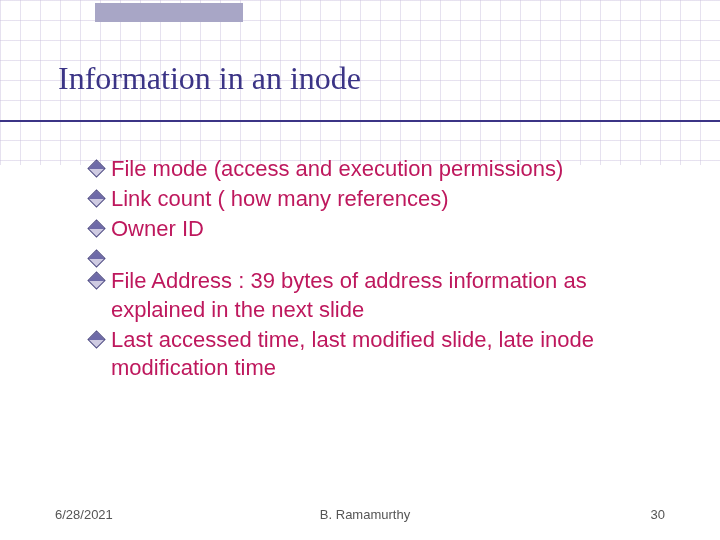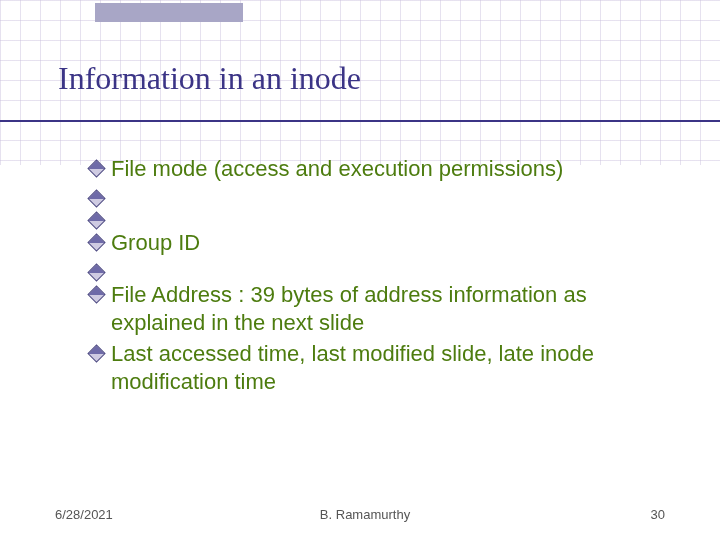--- a/index.html
+++ b/index.html
@@ -69,21 +69,21 @@
     flex: 0 0 13px;
     margin-top: 7px;
     margin-right: 8px;
     transform: rotate(45deg);
     background: linear-gradient(135deg, #6e6aa8 0%, #6e6aa8 50%, #cfcbe2 50%, #cfcbe2 100%);
     border: 1px solid #4a4780;
     box-sizing: border-box;
   }
   .item-text {
     font-size: 22px;
-    color: #4d7c0f;
+    color: #be185d;
   }
   .footer {
     position: absolute;
     bottom: 18px;
     left: 0;
     width: 720px;
     font-size: 13px;
     color: #555;
     z-index: 2;
   }
@@ -114,27 +114,25 @@
 <div class="slide-title">Information in an inode</div>
 <div class="rule"></div>
 
 <div class="content">
   <div class="item">
     <div class="bullet-icon"></div>
     <div class="item-text">File mode (access and execution permissions)</div>
   </div>
   <div class="item">
     <div class="bullet-icon"></div>
+    <div class="item-text">Link count ( how many references)</div>
   </div>
   <div class="item">
     <div class="bullet-icon"></div>
-  </div>
-  <div class="item">
-    <div class="bullet-icon"></div>
-    <div class="item-text">Group ID</div>
+    <div class="item-text">Owner ID</div>
   </div>
   <div class="item">
     <div class="bullet-icon"></div>
   </div>
   <div class="item">
     <div class="bullet-icon"></div>
     <div class="item-text">File Address : 39 bytes of address information as explained in the next slide</div>
   </div>
   <div class="item">
     <div class="bullet-icon"></div>

